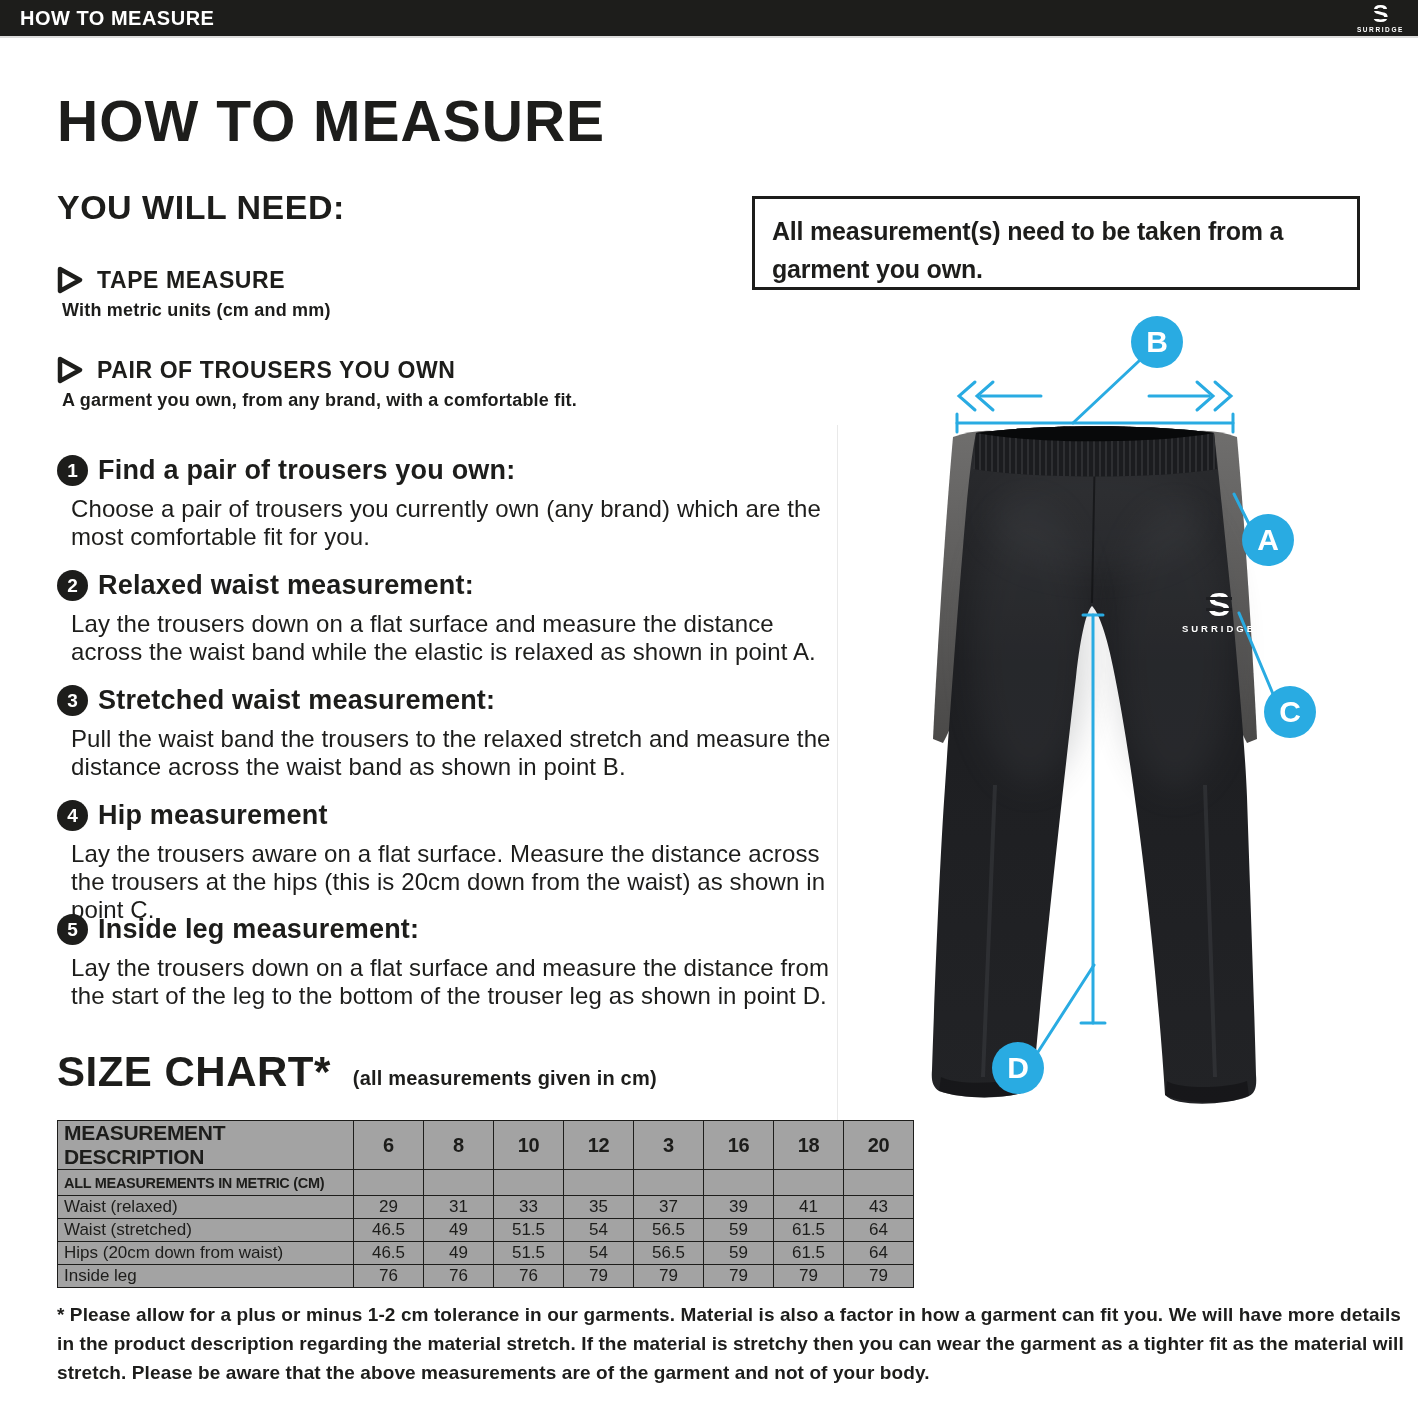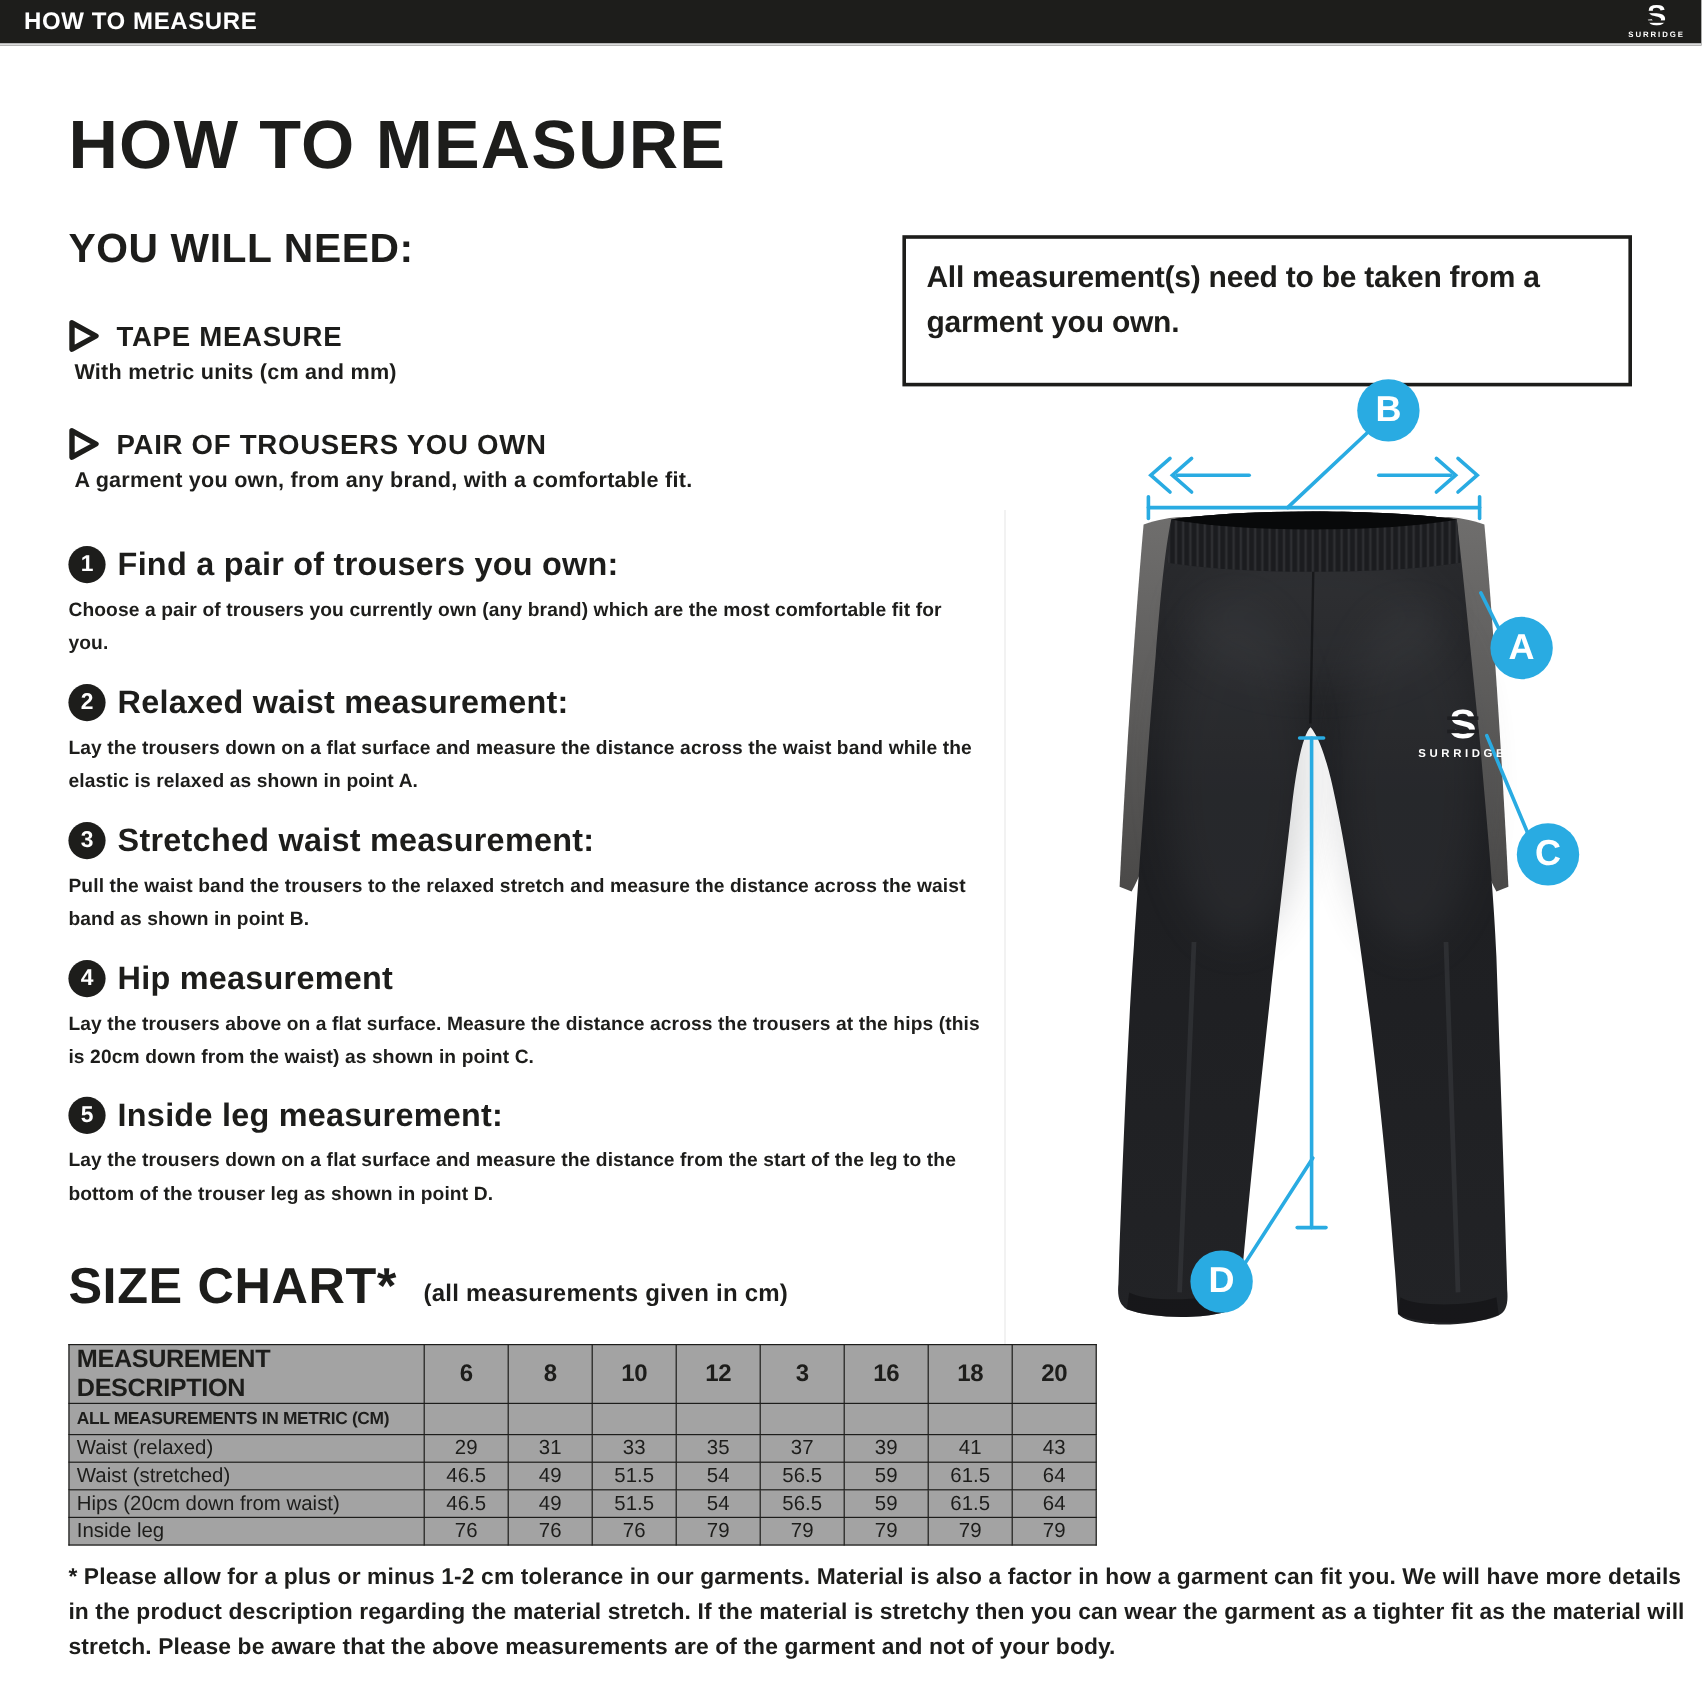--- a/index.html
+++ b/index.html
@@ -43,25 +43,25 @@
   
   .step { position:absolute; left:57px; width:790px; }
   .step-1 { top:455px; } .step-2 { top:570px; } .step-3 { top:685px; }
   .step-4 { top:800px; } .step-5 { top:914px; }
   .step-head { display:flex; align-items:center; gap:10px; }
   .step-num {
     width:31px; height:31px; border-radius:50%; background:#1d1d1b; color:#fff;
     font-size:19px; font-weight:800; display:flex; align-items:center; justify-content:center; flex:0 0 auto;
   }
   .step-title { font-size:27px; font-weight:800; letter-spacing:.2px; }
-  .step-desc { margin-top:9px; max-width:765px; font-size:16px; font-weight:700; line-height:28px; letter-spacing:.1px; }
+  .step-desc { margin-top:9px; max-width:765px; font-size:24px; font-weight:400; line-height:28px; letter-spacing:.1px;margin-left:14px; }
 
   
   .note-box {
-    position:absolute; left:752px; top:196px; width:608px; height:126px;
+    position:absolute; left:752px; top:196px; width:608px; height:94px;
     border:3px solid #1d1d1b; background:#fff; padding:13px 17px;
     font-size:25px; font-weight:800; line-height:38px; letter-spacing:-.2px;
   }
 
   
   .figure { position:absolute; left:845px; top:315px; width:560px; height:810px; }
   .figure svg { position:absolute; left:0; top:0; }
   .photo-edge { position:absolute; left:837px; top:425px; width:1px; height:700px; background:#e9e9e9; }
   .point {
     position:absolute; width:52px; height:52px; border-radius:50%;
@@ -166,21 +166,21 @@
     <span class="step-num">3</span>
     <span class="step-title">Stretched waist measurement:</span>
   </div>
   <p class="step-desc">Pull the waist band the trousers to the relaxed stretch and measure the distance across the waist band as shown in point B.</p>
 </div>
 <div class="step step-4">
   <div class="step-head">
     <span class="step-num">4</span>
     <span class="step-title">Hip measurement</span>
   </div>
-  <p class="step-desc">Lay the trousers above on a flat surface. Measure the distance across the trousers at the hips (this is 20cm down from the waist) as shown in point C.</p>
+  <p class="step-desc">Lay the trousers aware on a flat surface. Measure the distance across the trousers at the hips (this is 20cm down from the waist) as shown in point C.</p>
 </div>
 <div class="step step-5">
   <div class="step-head">
     <span class="step-num">5</span>
     <span class="step-title">Inside leg measurement:</span>
   </div>
   <p class="step-desc">Lay the trousers down on a flat surface and measure the distance from the start of the leg to the bottom of the trouser leg as shown in point D.</p>
 </div>
 
 <div class="photo-edge"></div>

